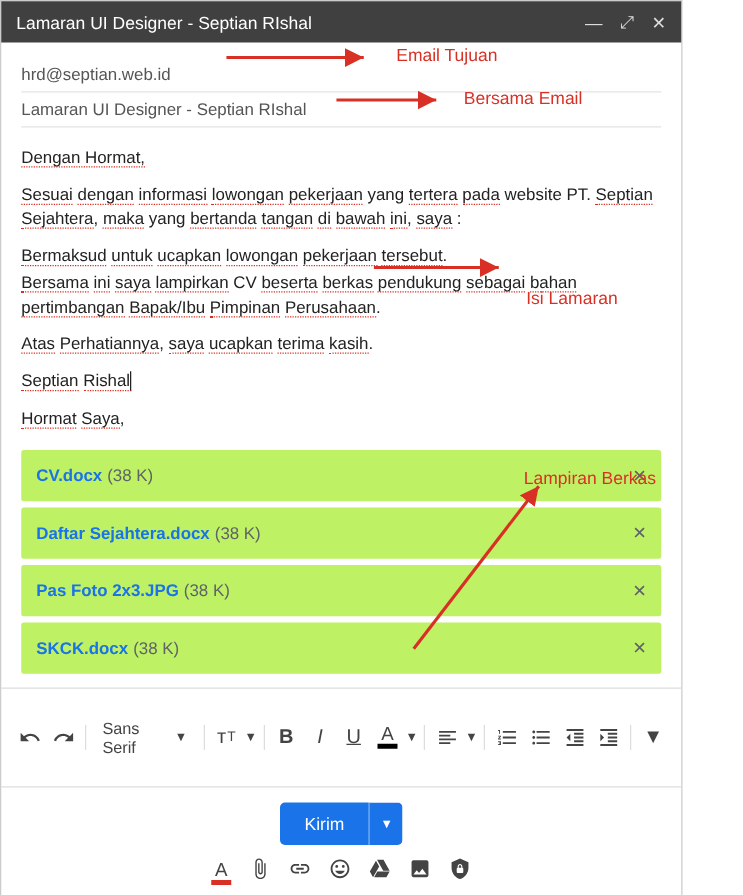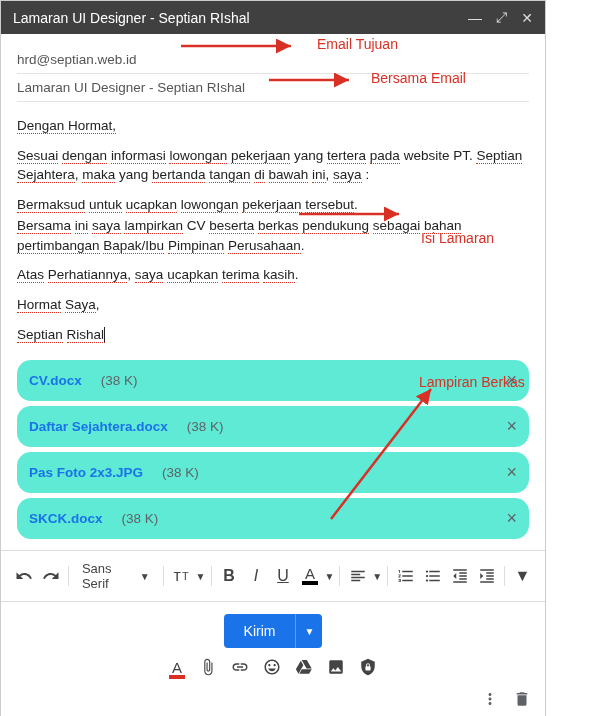--- a/index.html
+++ b/index.html
@@ -16,26 +16,26 @@
 .field-row { padding: 6px 0; border-bottom: 1px solid #e4e4e4; font-size: 13.5px; color: #555; }
 .body-text { padding-top: 14px; font-size: 13.5px; line-height: 1.45; color: #222; }
 .body-text p { margin-bottom: 10px; }
 .ud { border-bottom: 1px dotted #d93025; }
 .cursor { border-right: 1px solid #222; }
 
 .annotation { position: absolute; color: #d93025; font-size: 14px; pointer-events: none; text-align: right; }
 .arrow-svg { position: absolute; pointer-events: none; }
 
 .attachments { padding: 6px 16px 6px 16px; }
-.attachment { background: #5eead4; margin-bottom: 5px; padding: 10px 12px; display: flex; align-items: center; font-size: 13.5px; border-radius: 14px; }
+.attachment { background: #bef264; margin-bottom: 5px; padding: 10px 12px; display: flex; align-items: center; font-size: 13.5px; border-radius: 2px; }
 .attachment-name { color: #1a73e8; font-weight: 600; }
-.attachment-size { color: #5f6368; margin-left: 19px; text-align: right; }
+.attachment-size { color: #5f6368; margin-left: 4px; text-align: right; }
 .attachment-remove { margin-left: auto; color: #5f6368; cursor: pointer; font-size: 18px; }
 
-.toolbar { border-top: 1px solid #ddd; border-bottom: 1px solid #ddd; padding: 6px 10px; display: flex; align-items: center; gap: 2px; }
+.toolbar { border-top: 1px solid #ddd; border-bottom: 1px solid #ddd; padding: 20px 10px; display: flex; align-items: center; gap: 2px; }
 .tbtn { width: 28px; height: 28px; display: inline-flex; align-items: center; justify-content: center; color: #444; cursor: pointer; border-radius: 3px; }
 .tbtn svg { width: 18px; height: 18px; fill: #444; }
 .font-selector { display: inline-flex; align-items: center; gap: 6px; padding: 4px 8px; cursor: pointer; color: #444; font-size: 13px; }
 .divider { width: 1px; height: 20px; background: #ddd; margin: 0 3px; }
 .tt-size { display: flex; align-items: center; }
 .tt-size .bigT { font-size: 16px; font-weight: 500; }
 .tt-size .smallT { font-size: 11px; font-weight: 500; margin-left: 1px; }
 
 .footer { padding: 12px 14px; display: flex; align-items: center; gap: 10px; flex-direction: column; }
 .send-btn { display: flex; }
@@ -70,22 +70,22 @@
     <div class="field-row">
       <span>Lamaran UI Designer - Septian RIshal</span>
     </div>
 
     <div class="body-text">
       <p><span class="ud">Dengan Hormat,</span></p>
       <p><span class="ud">Sesuai</span> <span class="ud">dengan</span> <span class="ud">informasi</span> <span class="ud">lowongan</span> <span class="ud">pekerjaan</span> yang <span class="ud">tertera</span> <span class="ud">pada</span> website PT. <span class="ud">Septian</span> <span class="ud">Sejahtera</span>, <span class="ud">maka</span> yang <span class="ud">bertanda</span> <span class="ud">tangan</span> <span class="ud">di</span> <span class="ud">bawah</span> <span class="ud">ini</span>, <span class="ud">saya</span> :</p>
       <p style="margin-top:10px; margin-bottom:2px;"><span class="ud">Bermaksud</span> <span class="ud">untuk</span> <span class="ud">ucapkan</span> <span class="ud">lowongan</span> <span class="ud">pekerjaan</span> <span class="ud">tersebut</span>.</p>
       <p><span class="ud">Bersama</span> <span class="ud">ini</span> <span class="ud">saya</span> <span class="ud">lampirkan</span> CV <span class="ud">beserta</span> <span class="ud">berkas</span> <span class="ud">pendukung</span> <span class="ud">sebagai</span> <span class="ud">bahan</span> <span class="ud">pertimbangan</span> <span class="ud">Bapak/Ibu</span> <span class="ud">Pimpinan</span> <span class="ud">Perusahaan</span>.</p>
       <p><span class="ud">Atas</span> <span class="ud">Perhatiannya</span>, <span class="ud">saya</span> <span class="ud">ucapkan</span> <span class="ud">terima</span> <span class="ud">kasih</span>.</p>
+      <p><span class="ud">Septian</span> <span class="ud cursor">Rishal</span></p>
       <p><span class="ud">Hormat</span> <span class="ud">Saya</span>,</p>
-      <p><span class="ud">Septian</span> <span class="ud cursor">Rishal</span></p>
     </div>
 
     <svg class="arrow-svg" style="left:180px; top:2px;" width="120" height="20">
         <defs>
           <marker id="ah1" markerWidth="8" markerHeight="8" refX="6" refY="3" orient="auto">
             <path d="M0,0 L6,3 L0,6 Z" fill="#d93025"></path>
           </marker>
         </defs>
         <line x1="0" y1="10" x2="110" y2="10" stroke="#d93025" stroke-width="2.5" marker-end="url(#ah1)"></line>
       </svg>

